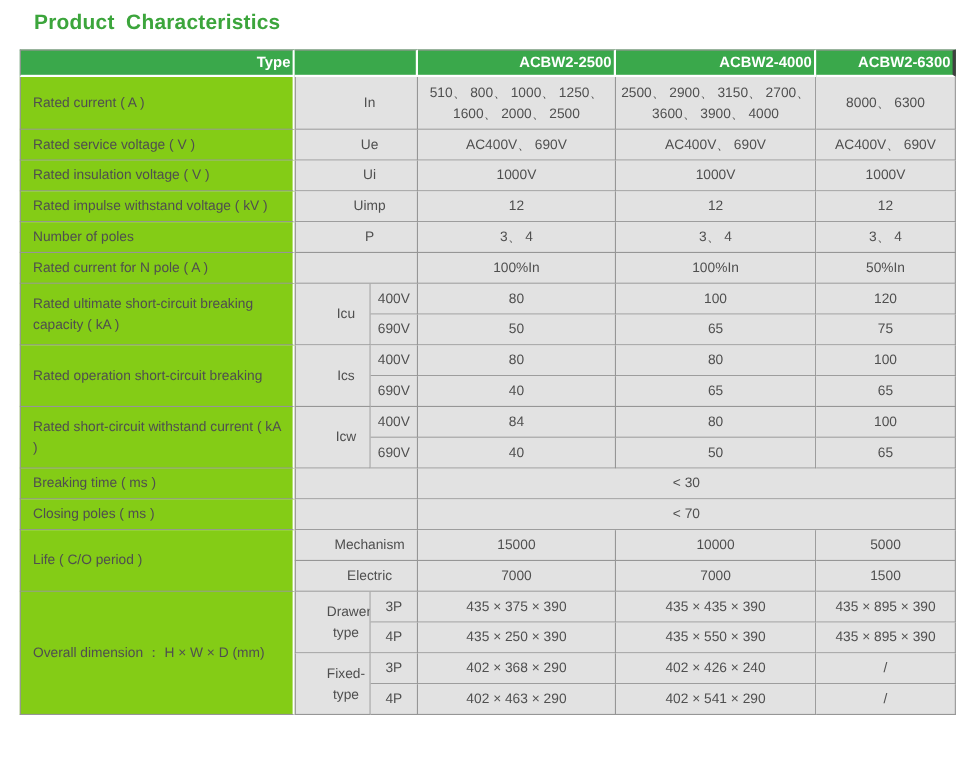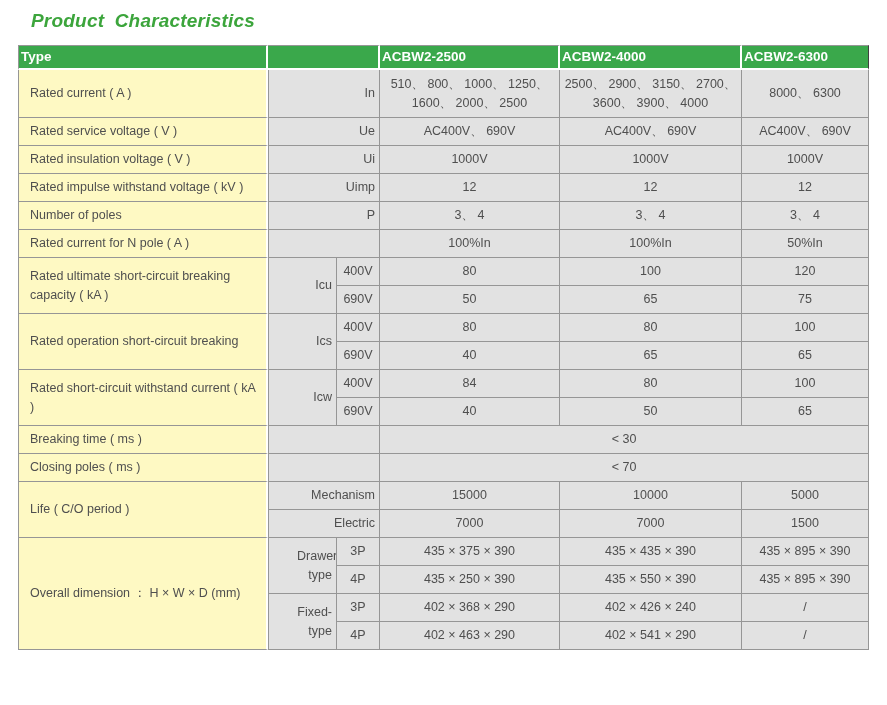--- a/index.html
+++ b/index.html
@@ -9,21 +9,20 @@
     font-family: "Liberation Sans", "DejaVu Sans", sans-serif;
     color: #4f4f4f;
   }
   .page-title {
     margin: 10px 0 0 31px;
     font-size: 19px;
     font-weight: bold;
     color: #3ca53c;
     word-spacing: 5px;
     letter-spacing: 0.2px;
-    font-style: italic;
   }
   table.spec {
     margin: 13px 0 0 18px;
     border-collapse: separate;
     border-spacing: 0;
     table-layout: fixed;
     width: 851px;
     font-size: 12.5px;
     color: #4f4f4f;
   }
@@ -34,45 +33,45 @@
     height: 28px;
     padding: 2px 4px;
     text-align: center;
     vertical-align: middle;
     box-sizing: border-box;
     overflow: hidden;
     line-height: 1.45;
   }
   tr.tall td { height: 48px; }
   td.lbl {
-    background: #fef9c3;
+    background: #84cc16;
     text-align: left;
     padding-left: 11px;
     border-left: 1px solid #969696;
     border-right: 2px solid #ffffff;
   }
   td.sym {
-    text-align: right;
+    text-align: center;
     padding-left: 28px;
   }
   td.bl { border-left: 1px solid #969696; }
   tr.head td {
     background: #3aa84b;
     color: #ffffff;
     font-weight: bold;
     font-size: 13.5px;
     height: 25px;
     border-top: 1px solid #969696;
     border-right: 2px solid #ffffff;
     border-bottom: 2px solid #ffffff;
-    text-align: left;
+    text-align: right;
     padding: 1px 2px;
   }
   tr.head td.first { border-left: 1px solid #969696; }
-  tr.head td.last  { border-right: 1px solid #404040; }
+  tr.head td.last  { border-right: 3px solid #404040; }
 </style>
 </head>
 <body>
 
 <h1 class="page-title">Product Characteristics</h1>
 
 <table class="spec">
   <colgroup>
     <col style="width:250px">
       <col style="width:69px">

